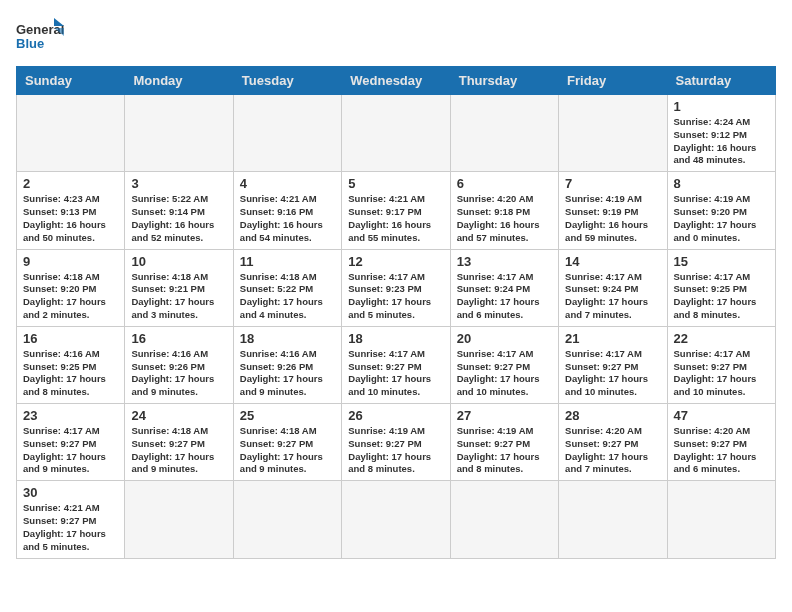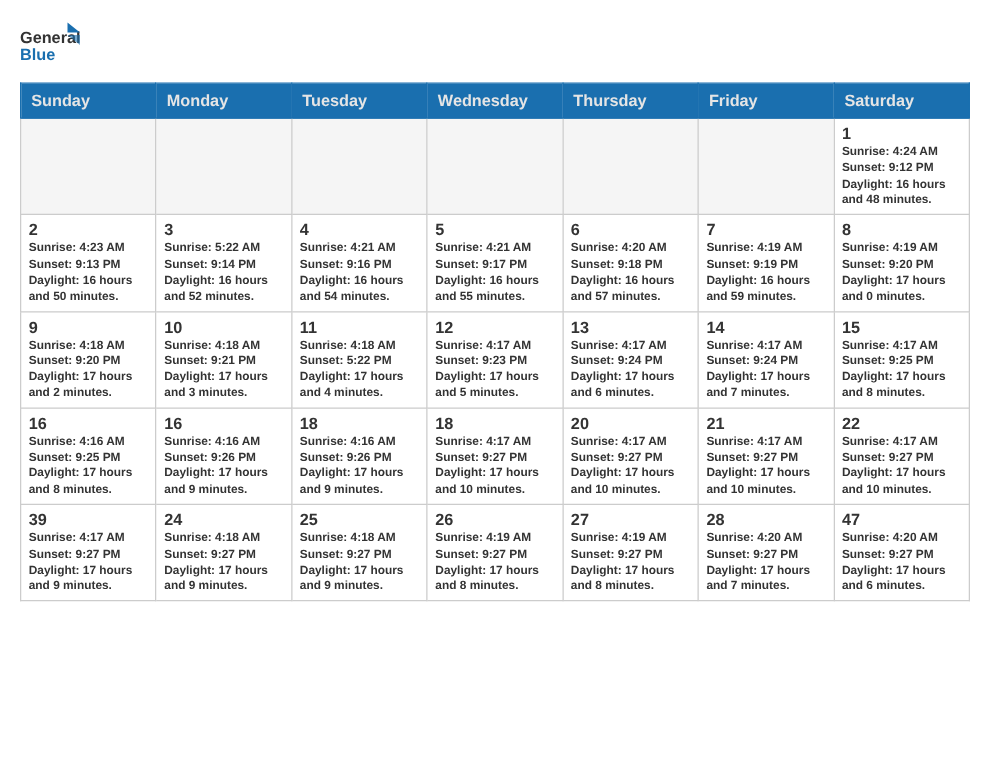--- a/index.html
+++ b/index.html
@@ -268,21 +268,21 @@
         <td>
           <span class="day-number">22</span>
           <div class="day-info">Sunrise: 4:17 AM
 Sunset: 9:27 PM
 Daylight: 17 hours
 and 10 minutes.</div>
         </td>
       </tr>
       <tr>
         <td>
-          <span class="day-number">39</span>
+          <span class="day-number">23</span>
           <div class="day-info">Sunrise: 4:17 AM
 Sunset: 9:27 PM
 Daylight: 17 hours
 and 9 minutes.</div>
         </td>
         <td>
           <span class="day-number">24</span>
           <div class="day-info">Sunrise: 4:18 AM
 Sunset: 9:27 PM
 Daylight: 17 hours
@@ -316,15 +316,30 @@
 Daylight: 17 hours
 and 7 minutes.</div>
         </td>
         <td>
           <span class="day-number">47</span>
           <div class="day-info">Sunrise: 4:20 AM
 Sunset: 9:27 PM
 Daylight: 17 hours
 and 6 minutes.</div>
         </td>
+      </tr>
+      <tr>
+        <td>
+          <span class="day-number">30</span>
+          <div class="day-info">Sunrise: 4:21 AM
+Sunset: 9:27 PM
+Daylight: 17 hours
+and 5 minutes.</div>
+        </td>
+        <td class="empty"></td>
+        <td class="empty"></td>
+        <td class="empty"></td>
+        <td class="empty"></td>
+        <td class="empty"></td>
+        <td class="empty"></td>
       </tr>
     </tbody>
 </table>
 
 </body></html>

